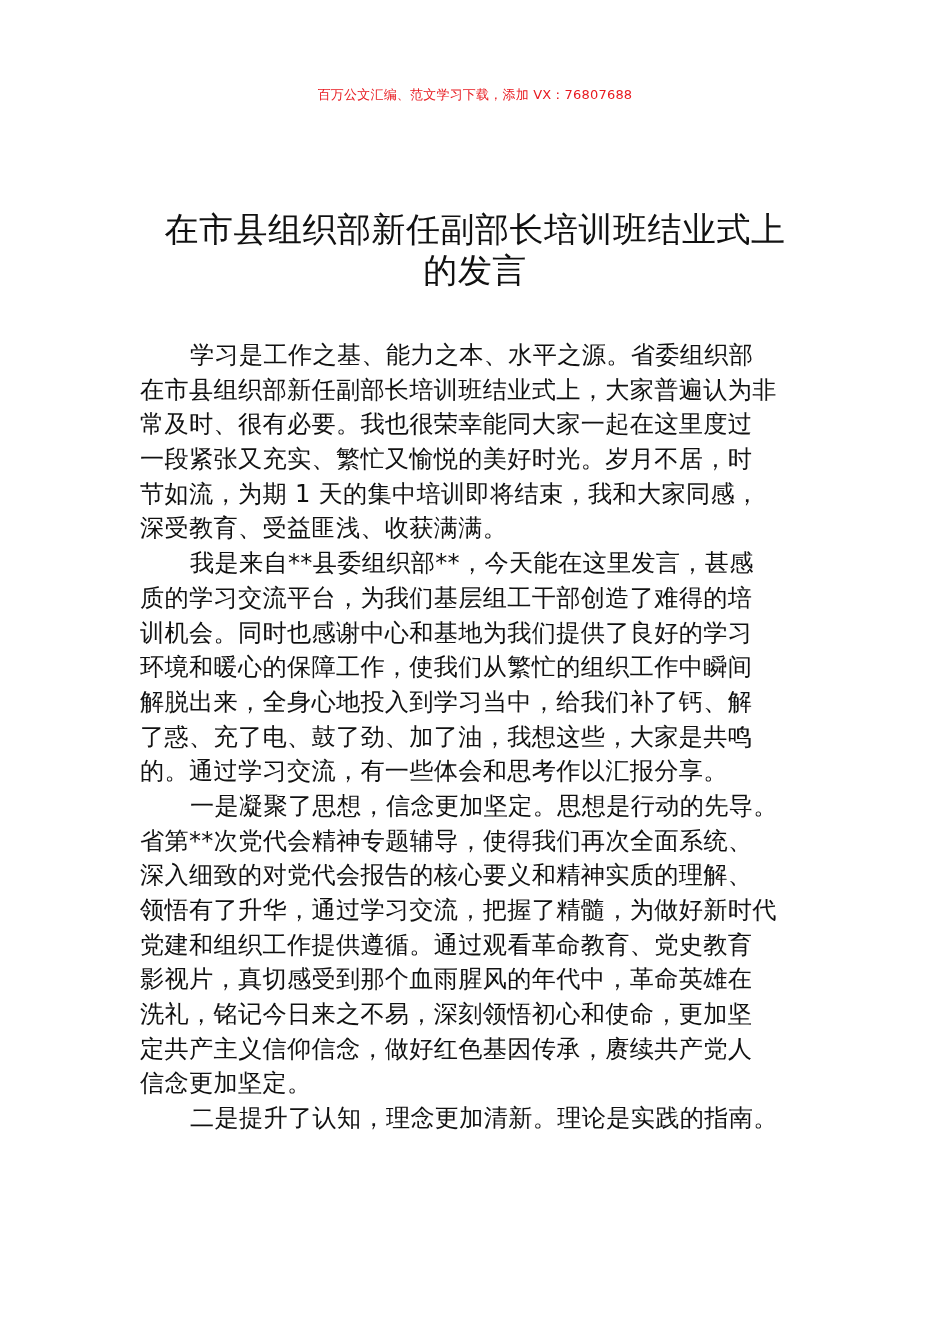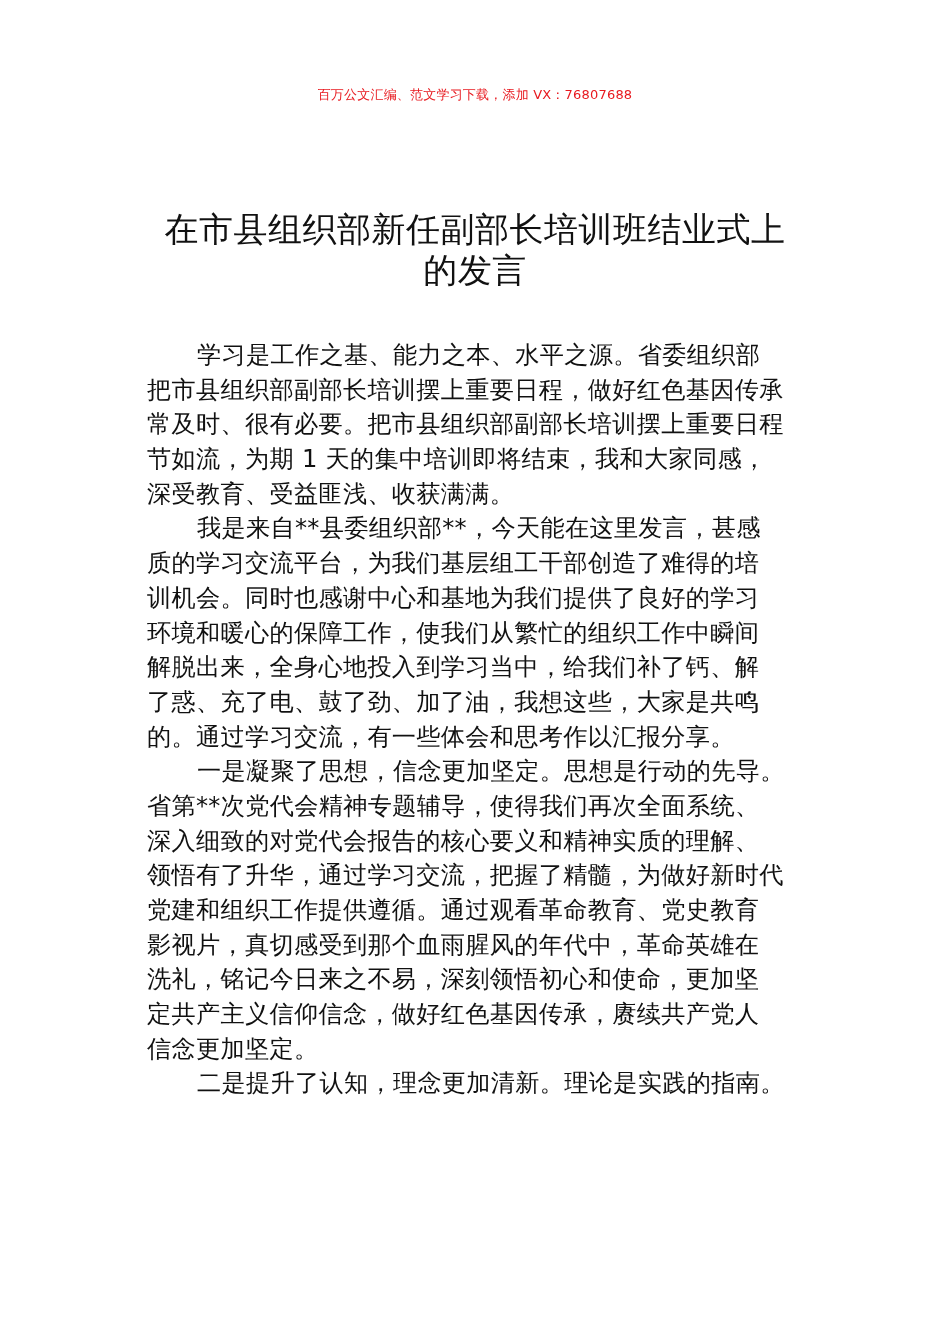--- a/index.html
+++ b/index.html
@@ -4,36 +4,37 @@
 <style>
   html, body { margin: 0; padding: 0; background: #ffffff; }
   body { width: 950px; height: 1344px; position: relative; overflow: hidden;
          font-family: "DejaVu Sans", "Liberation Sans", sans-serif; color: #111111; }
   .header { position: absolute; top: 86px; left: 0; width: 950px; text-align: center;
             font-size: 13px; color: #e8191f; letter-spacing: 0.2px; }
   .title { position: absolute; left: 0; width: 950px; text-align: center;
            font-size: 34px; color: #111; letter-spacing: 0.5px; }
   .title.l1 { top: 180px; margin-top: 27px; }
   .title.l2 { top: 248px; }
-  .body { position: absolute; top: 338px; left: 147px; width: 680px; }
+  .body { position: absolute; top: 338px; left: 140px; width: 680px; }
   .line { height: 34.7px; line-height: 34.7px; font-size: 24.2px; white-space: nowrap; letter-spacing: 0.3px; }
   .line.indent { padding-left: 50px; }
 </style>
 </head>
 <body>
 
 <div class="header">百万公文汇编、范文学习下载，添加 VX：76807688</div>
 
 <div class="title l1">在市县组织部新任副部长培训班结业式上</div>
 <div class="title l2">的发言</div>
 
 <div class="body">
   <div class="line indent">学习是工作之基、能力之本、水平之源。省委组织部</div>
-  <div class="line">把市县组织部副部长培训摆上重要日程，做好红色基因传承</div>
-  <div class="line">常及时、很有必要。把市县组织部副部长培训摆上重要日程</div>
+  <div class="line">在市县组织部新任副部长培训班结业式上，大家普遍认为非</div>
+  <div class="line">常及时、很有必要。我也很荣幸能同大家一起在这里度过</div>
+  <div class="line">一段紧张又充实、繁忙又愉悦的美好时光。岁月不居，时</div>
   <div class="line">节如流，为期 1 天的集中培训即将结束，我和大家同感，</div>
   <div class="line">深受教育、受益匪浅、收获满满。</div>
   <div class="line indent">我是来自**县委组织部**，今天能在这里发言，甚感</div>
   <div class="line">质的学习交流平台，为我们基层组工干部创造了难得的培</div>
   <div class="line">训机会。同时也感谢中心和基地为我们提供了良好的学习</div>
   <div class="line">环境和暖心的保障工作，使我们从繁忙的组织工作中瞬间</div>
   <div class="line">解脱出来，全身心地投入到学习当中，给我们补了钙、解</div>
   <div class="line">了惑、充了电、鼓了劲、加了油，我想这些，大家是共鸣</div>
   <div class="line">的。通过学习交流，有一些体会和思考作以汇报分享。</div>
   <div class="line indent">一是凝聚了思想，信念更加坚定。思想是行动的先导。</div>

